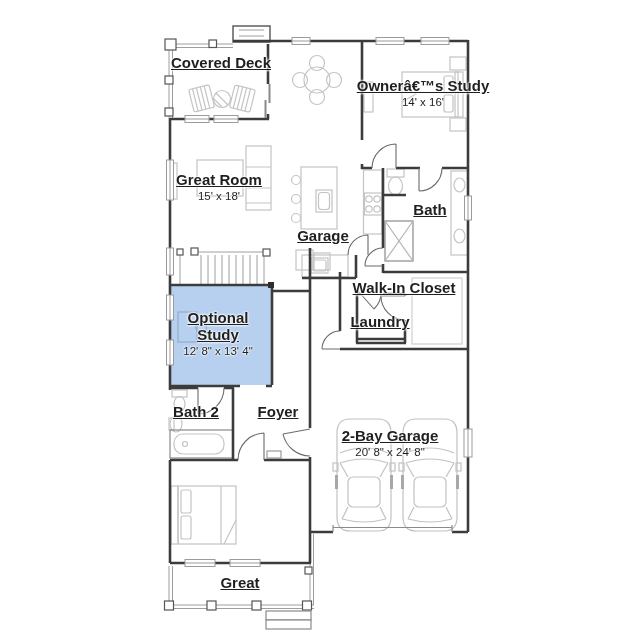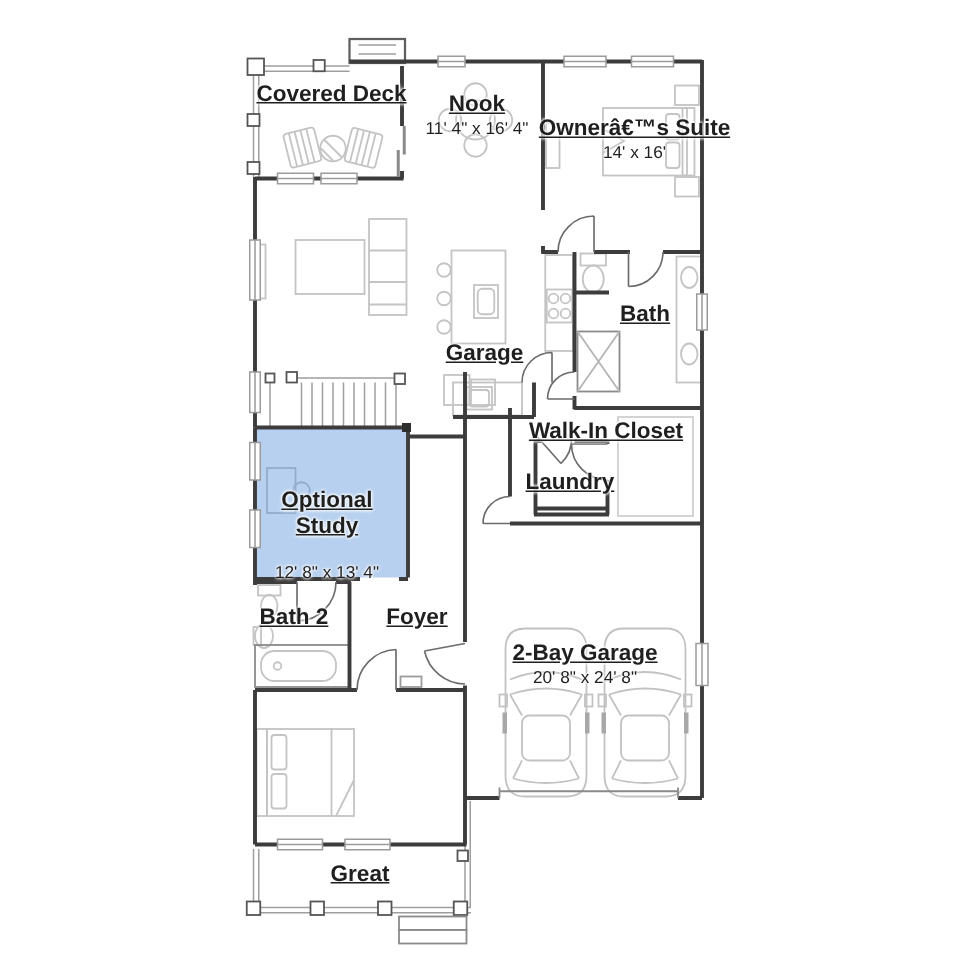--- a/index.html
+++ b/index.html
@@ -3,21 +3,21 @@
 <meta charset="utf-8">
 <style>
   html,body{margin:0;padding:0;background:#fff;}
   #stage{position:relative;width:640px;height:640px;background:var(--bg,#fff);overflow:hidden;
          font-family:"Liberation Sans",sans-serif;}
   #plan-svg{position:absolute;left:0;top:0;}
   .lbl{position:absolute;transform:translateX(-50%);text-align:center;color:var(--text,#1f1f1f);
        text-shadow:0 0 2px #fff,0 0 2px #fff,0 0 3px #fff;}
   .nm{font-weight:700;font-size:15px;line-height:1.12;white-space:nowrap;text-decoration:underline;}
   .dm{font-weight:400;font-size:11.5px;line-height:1.15;white-space:nowrap;margin-top:1px;}
-  .lbl--wrap .nm{white-space:normal;width:72px;margin:16px auto;}
+  .lbl--wrap .nm{white-space:normal;width:72px;margin:0 auto;}
   .hl{fill:var(--highlight,#b7d0ef);}
 </style>
 </head>
 <body>
 
 <div id="stage">
 
 <svg id="plan-svg" width="640" height="640" viewBox="0 0 640 640">
 
   <rect x="171" y="286" width="100" height="99" class="hl"></rect>
@@ -232,27 +232,27 @@
     <path d="M348 255 A20 20 0 0 1 368 235 M368 255 L368 235"></path>
     <path d="M383 248 A18 18 0 0 0 365 266 M383 266 L365 266"></path>
     <path d="M340 331 A18 18 0 0 0 322 349 M340 349 L322 349"></path>
   </g>
 </svg>
 
   <div class="lbl" style="left:221px;top:55px">
     <div class="nm">Covered Deck</div>
     <div class="dm"></div>
   </div>
-  <div class="lbl" style="left:318px;top:62px">
-    <div class="nm">Nook</div>
-    <div class="dm">11' 4" x 16' 4"</div>
-  </div>
   <div class="lbl" style="left:423px;top:78px">
-    <div class="nm">Ownerâ€™s Suite</div>
+    <div class="nm">Ownerâ€™s Study</div>
     <div class="dm">14' x 16'</div>
+  </div>
+  <div class="lbl" style="left:219px;top:172px">
+    <div class="nm">Great Room</div>
+    <div class="dm">15' x 18'</div>
   </div>
   <div class="lbl" style="left:323px;top:228px">
     <div class="nm">Garage</div>
     <div class="dm"></div>
   </div>
   <div class="lbl" style="left:430px;top:202px">
     <div class="nm">Bath</div>
     <div class="dm"></div>
   </div>
   <div class="lbl" style="left:404px;top:280px">

